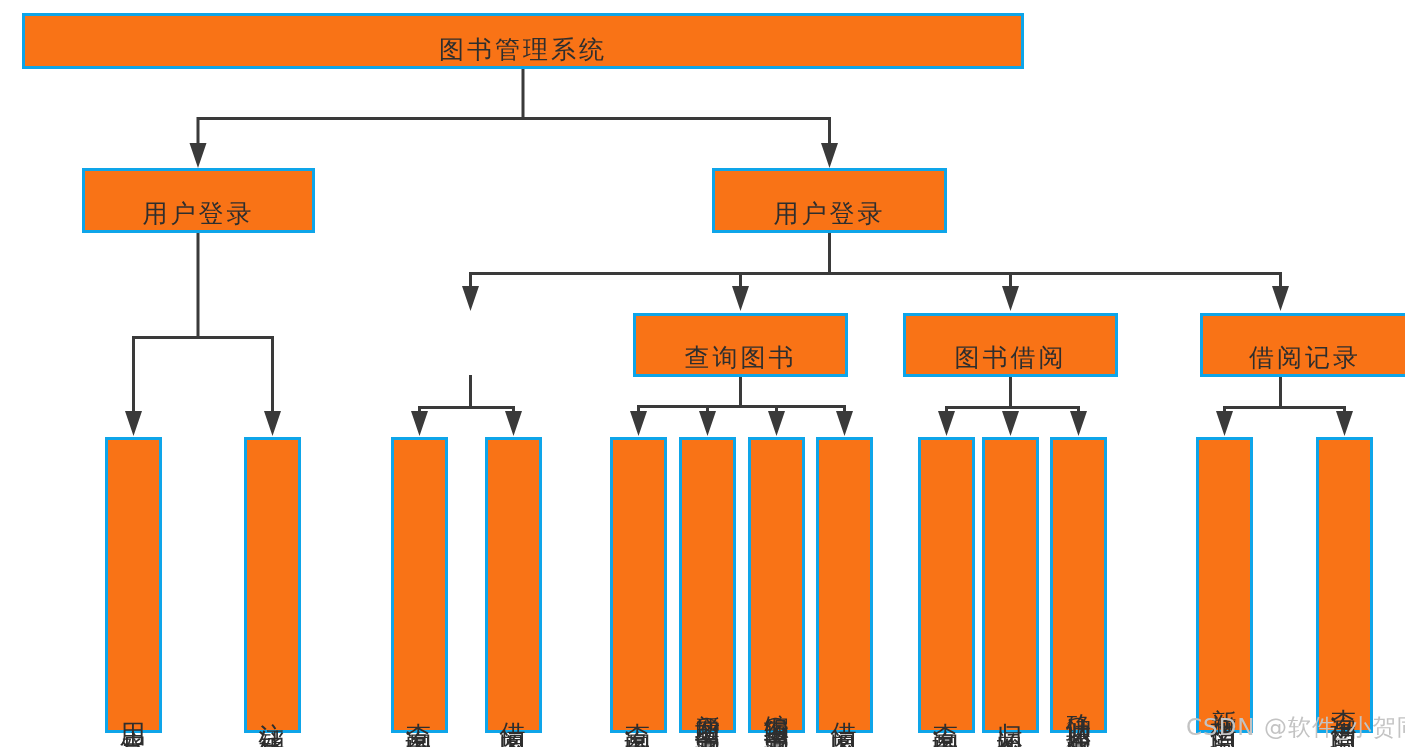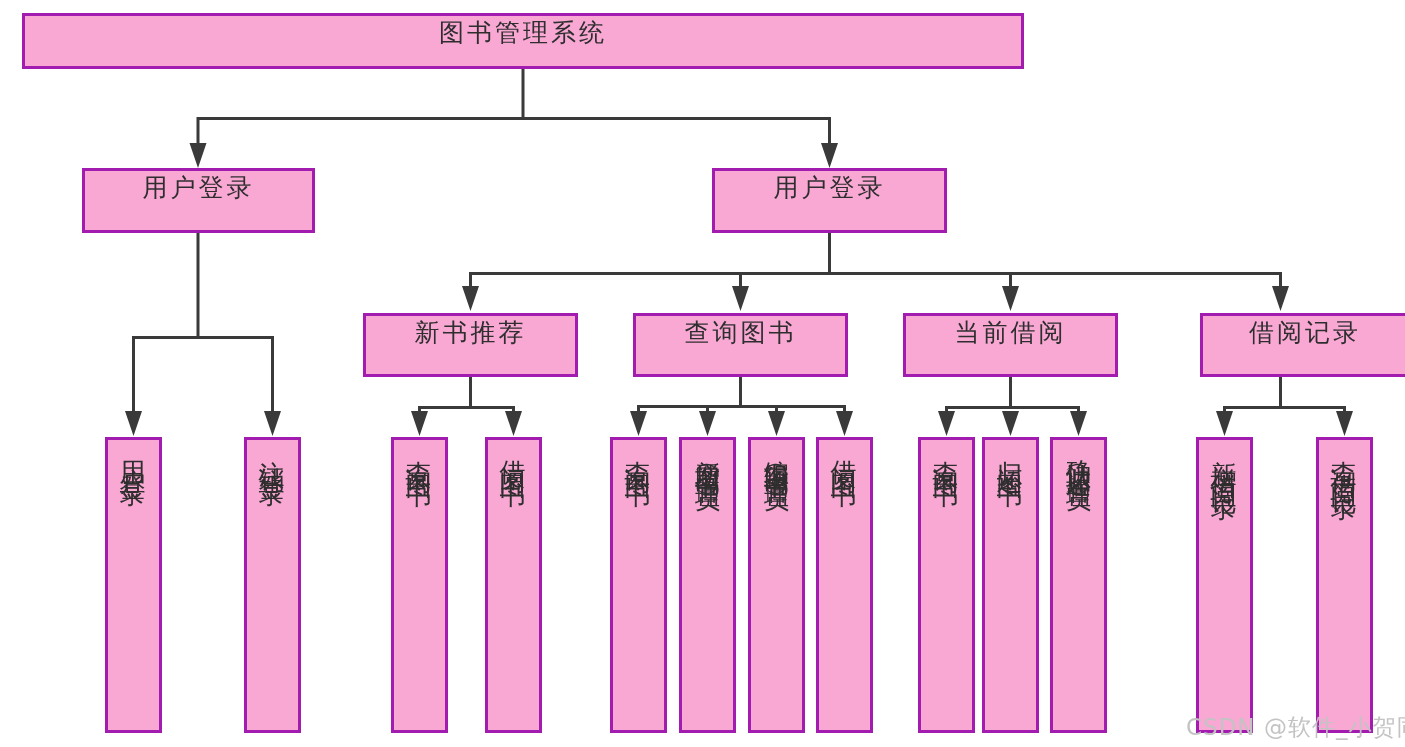--- a/index.html
+++ b/index.html
@@ -1,22 +1,22 @@
 <!DOCTYPE html>
 <html><head>
 <meta charset="utf-8">
 <style>
   html,body{margin:0;padding:0;background:#ffffff;}
   #canvas{
     position:relative;width:1405px;height:747px;background:#ffffff;
     font-family:"DejaVu Sans","Liberation Sans",sans-serif;overflow:hidden;
   }
   .node{
-    position:absolute;box-sizing:border-box;background:#f9a8d4;
-    border:3px solid #a21caf;display:flex;align-items:flex-start;justify-content:center;
+    position:absolute;box-sizing:border-box;background:#f97316;
+    border:3px solid #0ea5e9;display:flex;align-items:flex-end;justify-content:center;
     z-index:2;
   }
   .node .lbl{color:#2e2e2e;font-size:25px;letter-spacing:3px;white-space:nowrap;}
   .vnode .lbl{
     writing-mode:vertical-rl;text-orientation:mixed;
     font-size:26px;letter-spacing:7px;
   }
   .vnode .lbl.tight{font-size:25px;letter-spacing:4px;}
   #wires{position:absolute;left:0;top:0;z-index:1;}
   #wires path.line{stroke:#3a3a3a;stroke-width:3;fill:none;}
@@ -66,28 +66,25 @@
     <span class="lbl">图书管理系统</span>
   </div>
 
   <div class="node" style="left:82px;top:168px;width:233px;height:65px">
     <span class="lbl">用户登录</span>
   </div>
   <div class="node" style="left:712px;top:168px;width:235px;height:65px">
     <span class="lbl">用户登录</span>
   </div>
 
-  <div class="node" style="left:363px;top:313px;width:215px;height:64px">
-    <span class="lbl">新书推荐</span>
-  </div>
   <div class="node" style="left:633px;top:313px;width:215px;height:64px">
     <span class="lbl">查询图书</span>
   </div>
   <div class="node" style="left:903px;top:313px;width:215px;height:64px">
-    <span class="lbl">当前借阅</span>
+    <span class="lbl">图书借阅</span>
   </div>
   <div class="node" style="left:1200px;top:313px;width:210px;height:64px">
     <span class="lbl">借阅记录</span>
   </div>
 
   <div class="node vnode" style="left:105px;top:437px;width:57px;height:296px">
     <span class="lbl">用户登录</span>
   </div>
   <div class="node vnode" style="left:244px;top:437px;width:57px;height:296px">
     <span class="lbl">注销登录</span>

